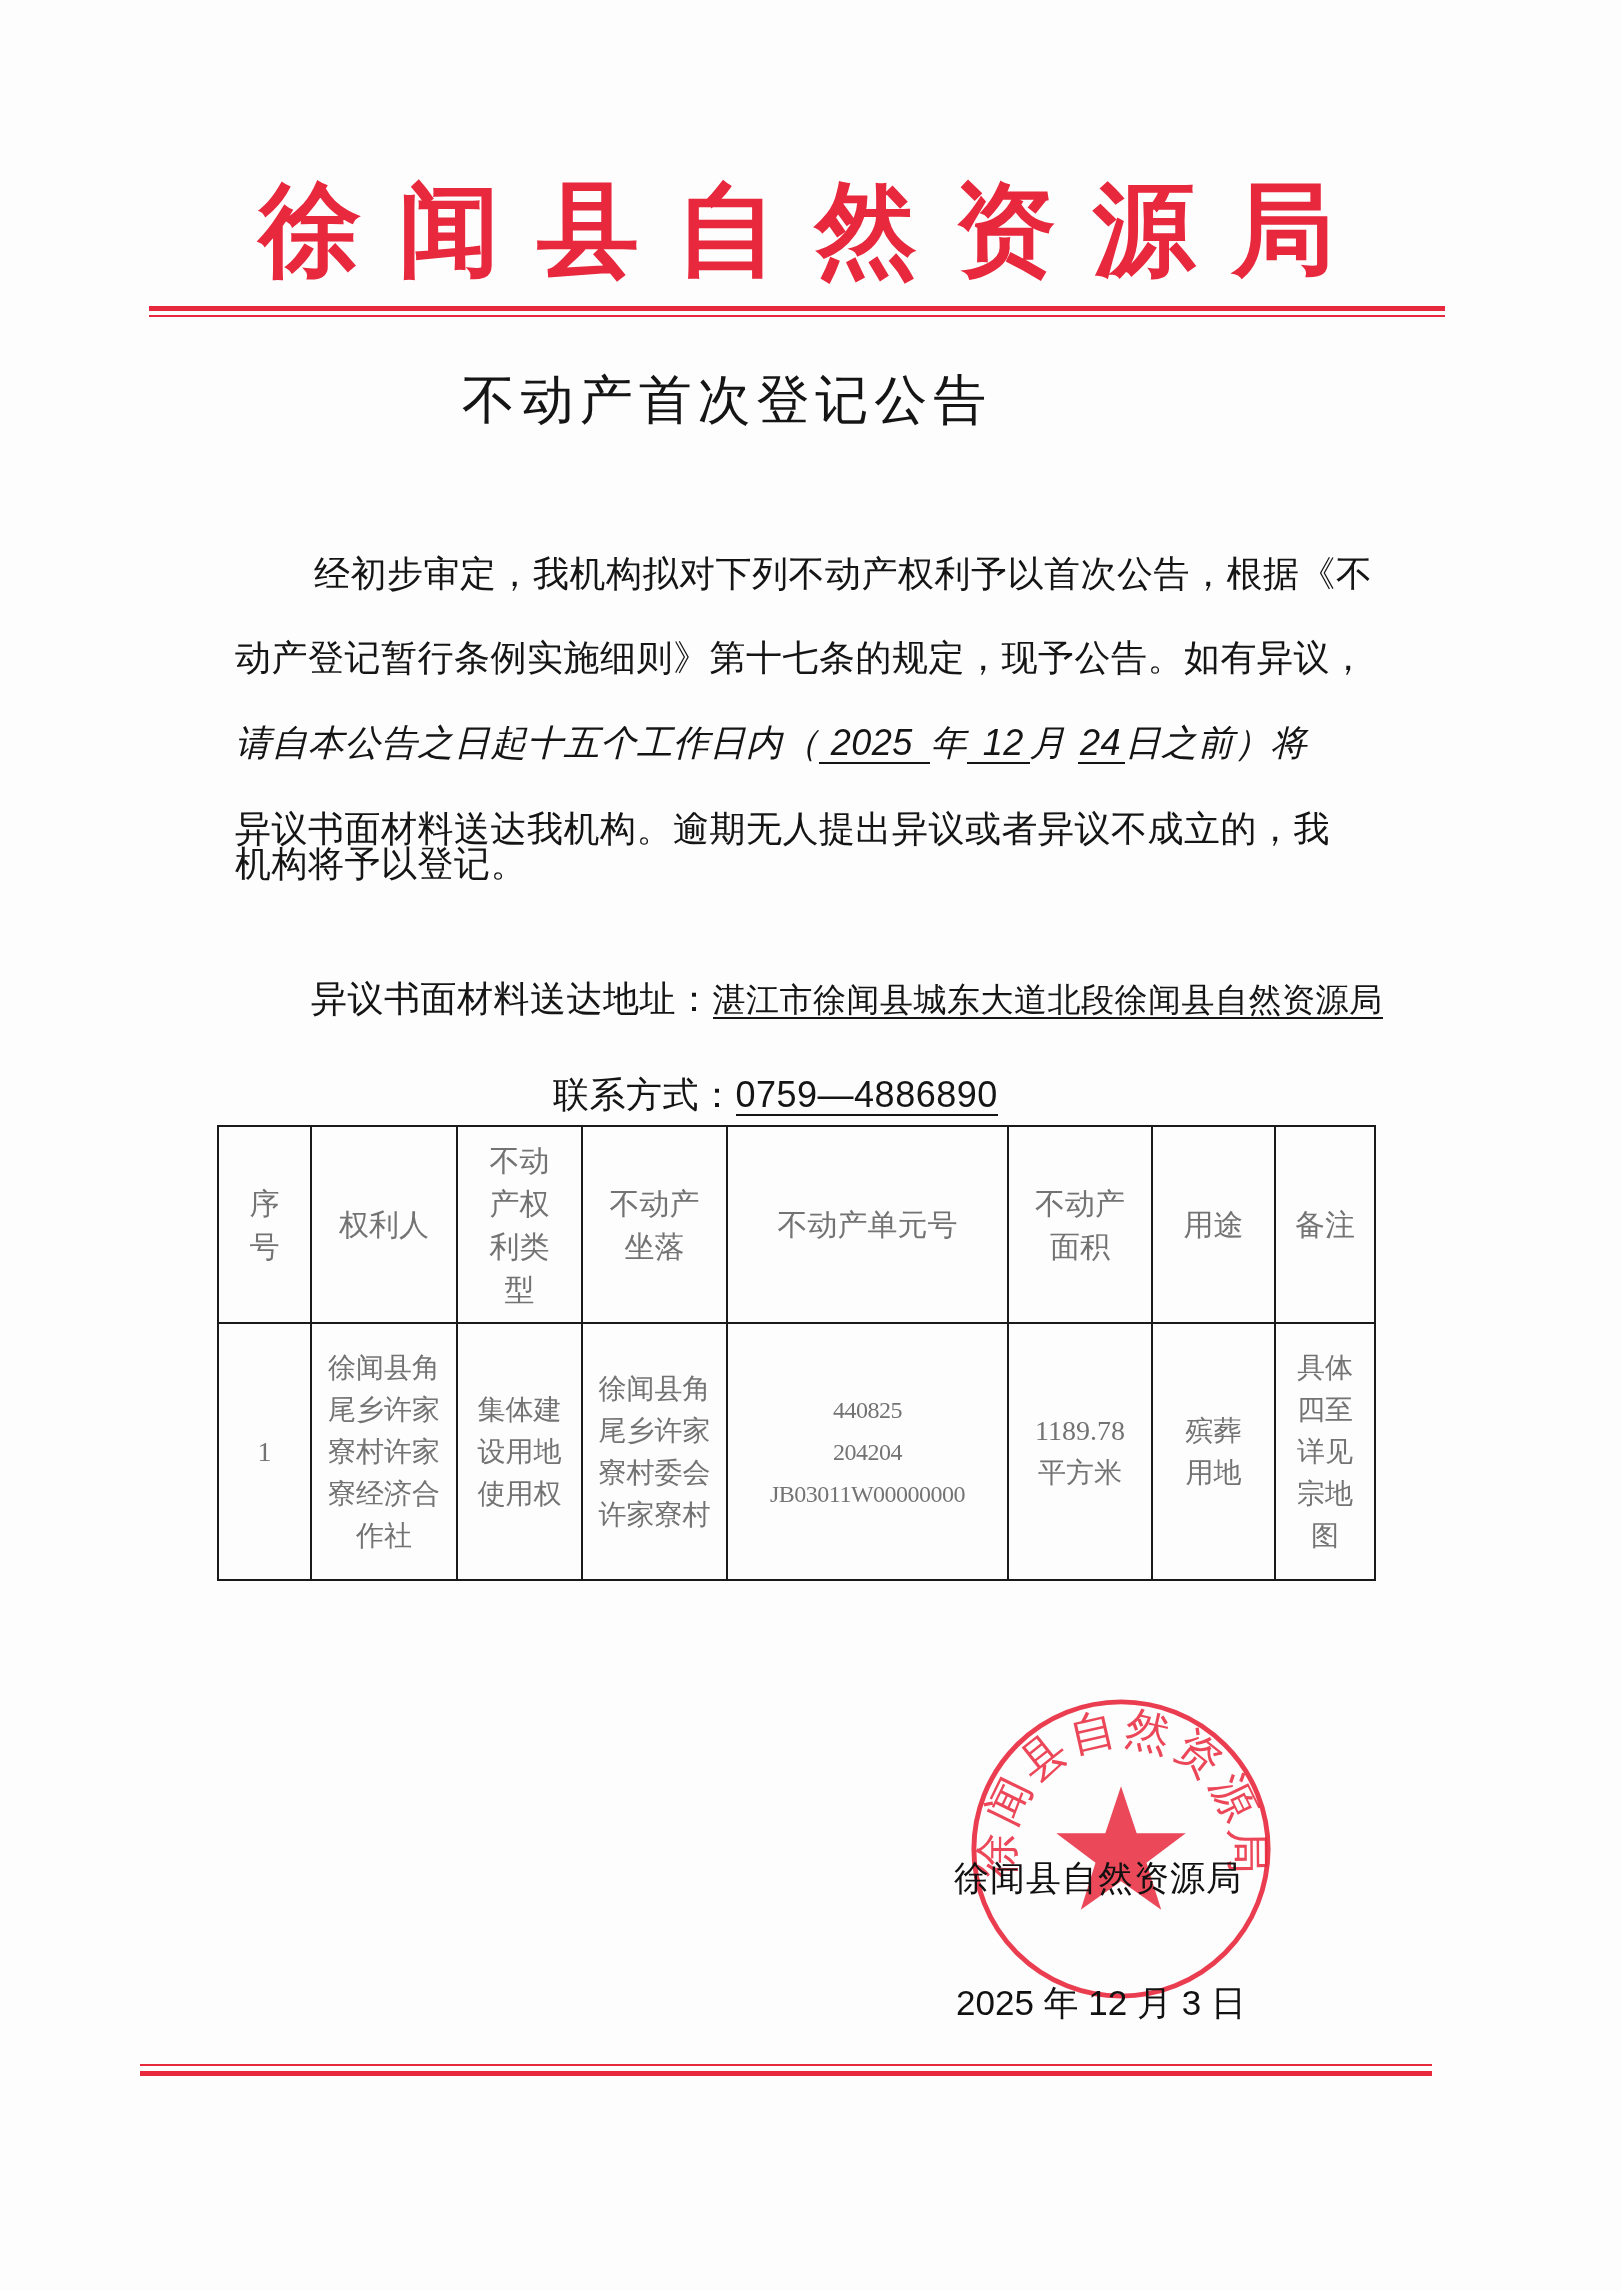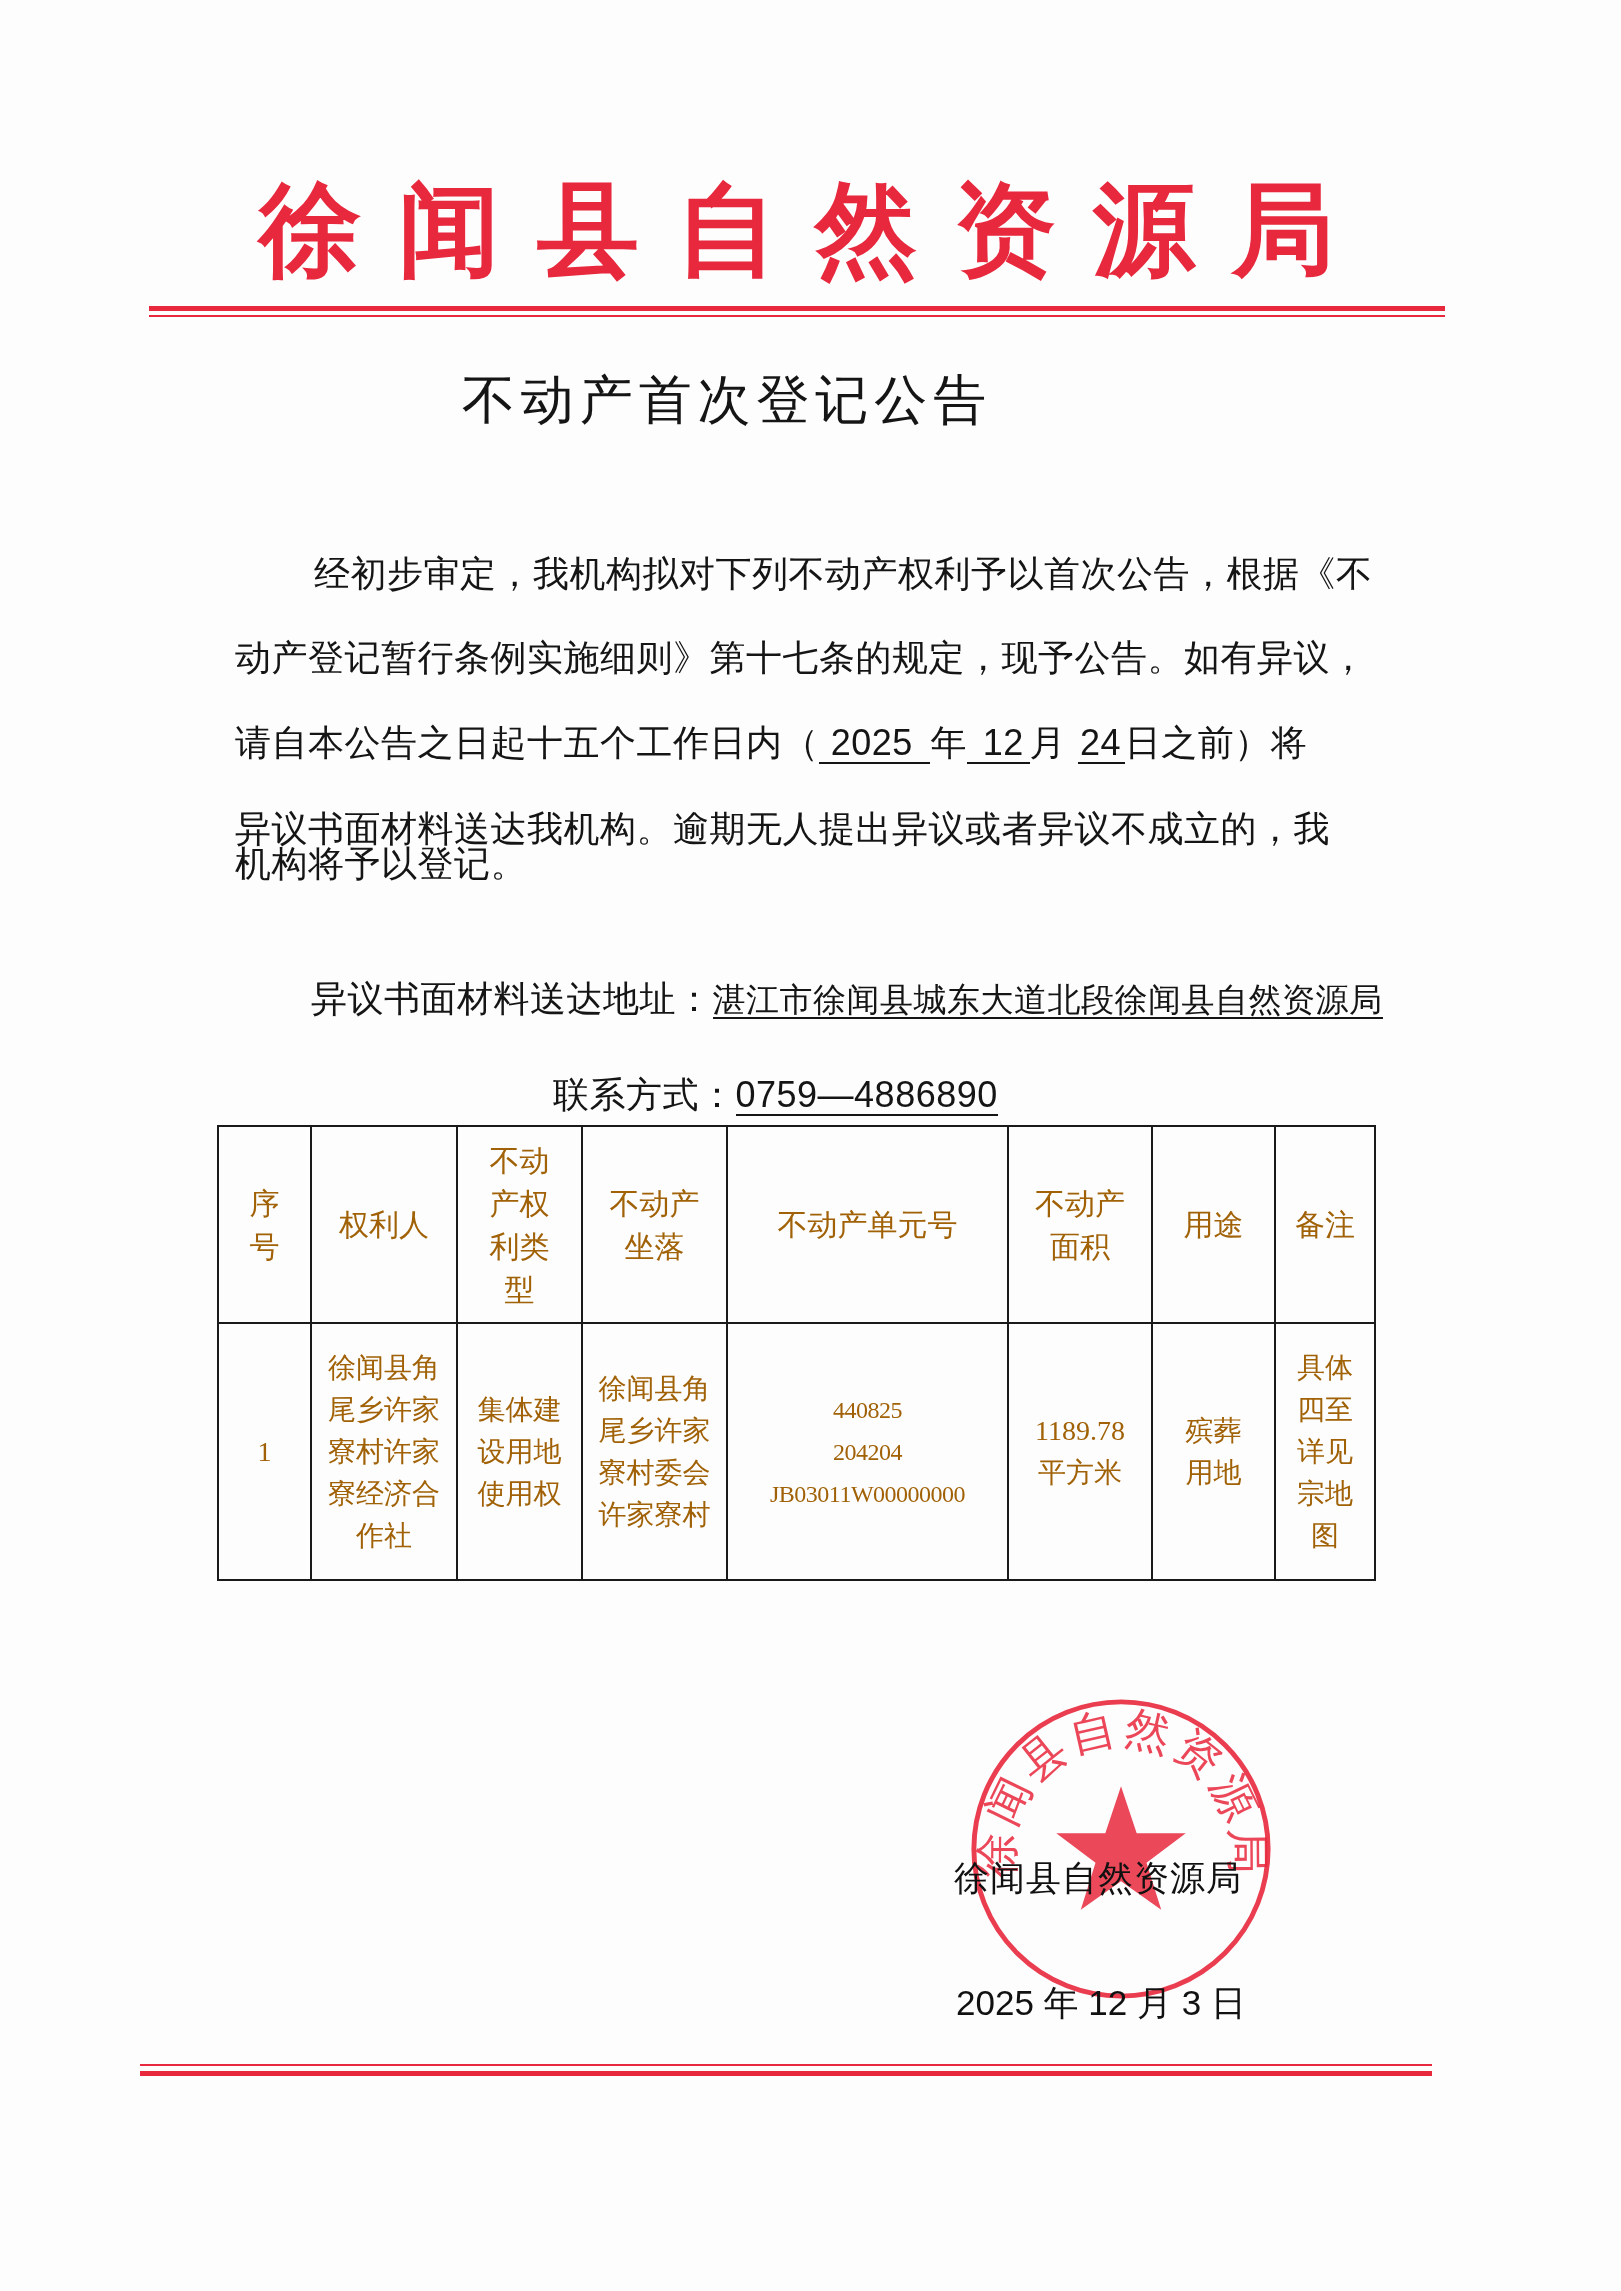--- a/index.html
+++ b/index.html
@@ -24,21 +24,21 @@
   .u { border-bottom: 2px solid #151515; display: inline-block; line-height: 39px; }
   .addr-val { font-size: 33px; border-bottom: 2px solid #151515; line-height: 33px; display: inline-block; }
   .contact-val { border-bottom: 2px solid #151515; line-height: 39px; display: inline-block; font-family: "Liberation Sans", sans-serif; }
 
   table.reg {
     position: absolute; left: 217px; top: 1125px;
     border-collapse: collapse; table-layout: fixed;
   }
   table.reg td, table.reg th {
     border: 2px solid #1a1a1a; padding: 0; text-align: center; vertical-align: middle;
-    font-weight: normal; font-size: 30px; line-height: 43px; color: #a16207;
+    font-weight: normal; font-size: 30px; line-height: 43px; color: #737373;
   }
   table.reg tr.head { height: 197px; }
   table.reg tr.row { height: 257px; }
   table.reg td { font-size: 28px; line-height: 42px; }
   .cell-block { display: inline-block; white-space: pre-line; }
   .unit-no { font-size: 24px; line-height: 42px; letter-spacing: -0.5px; }
 
   .stamp {
     position: absolute; left: 968px; top: 1696px; width: 306px; height: 306px;
   }
@@ -49,21 +49,21 @@
 <body>
 
 <div class="abs org-header">徐闻县自然资源局</div>
 <div class="red-rule" style="left:149px; top:306px; width:1296px; height:4.9px;"></div>
 <div class="red-rule" style="left:149px; top:315px; width:1296px; height:2px;"></div>
 
 <div class="abs title">不动产首次登记公告</div>
 
 <div class="abs body-line" style="left:314px; top:553px;">经初步审定，我机构拟对下列不动产权利予以首次公告，根据《不</div>
 <div class="abs body-line" style="left:235px; top:637px;">动产登记暂行条例实施细则》第十七条的规定，现予公告。如有异议，</div>
-<div class="abs body-line" style="left:235px; top:722px;">
+<div class="abs body-line" style="left:235px; top:722px;font-style:italic;">
   <span>请自本公告之日起十五个工作日内（</span><span class="u" style="font-family:'Liberation Sans',sans-serif; padding:0 17.6px 0 11.8px;"><span>2025</span></span><span>年</span><span class="u" style="font-family:'Liberation Sans',sans-serif; padding:0 5.9px 0 15.7px;"><span>12</span></span><span>月</span><span class="u" style="font-family:'Liberation Sans',sans-serif; margin-left:11.8px; padding:0 3.9px 0 2px;"><span>24</span></span><span>日之前）将</span>
 </div>
 <div class="abs body-line" style="left:235px; top:808px;">异议书面材料送达我机构。逾期无人提出异议或者异议不成立的，我</div>
 <div class="abs body-line" style="left:235px; top:843px;">机构将予以登记。</div>
 
 <div class="abs body-line" style="left:311px; top:978px;">
   <span>异议书面材料送达地址：</span><span class="addr-val">湛江市徐闻县城东大道北段徐闻县自然资源局</span>
 </div>
 
 <div class="abs body-line" style="left:541px; top:1074px;margin-left:12px;">

